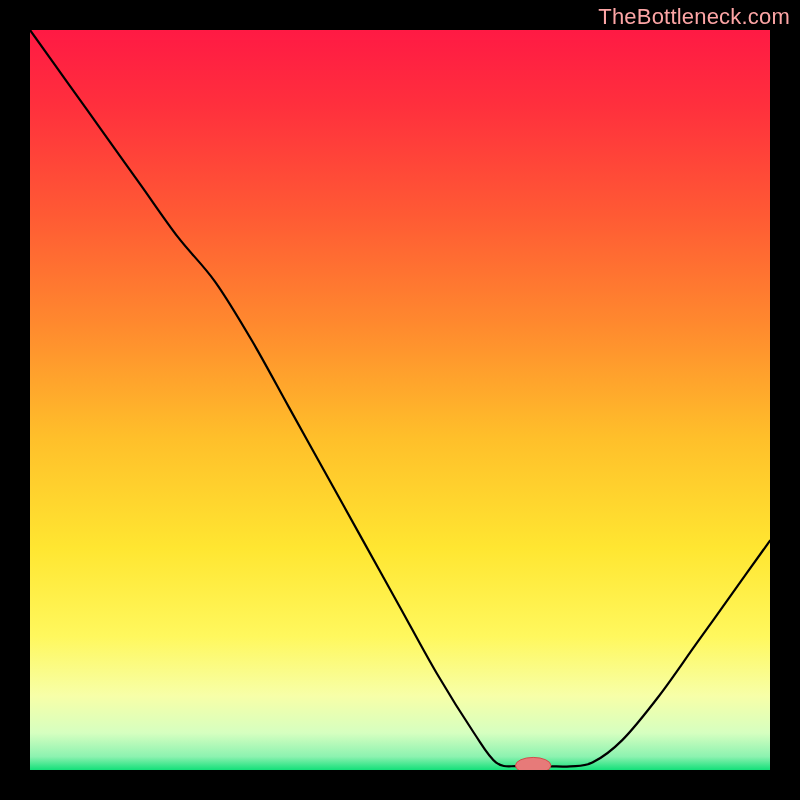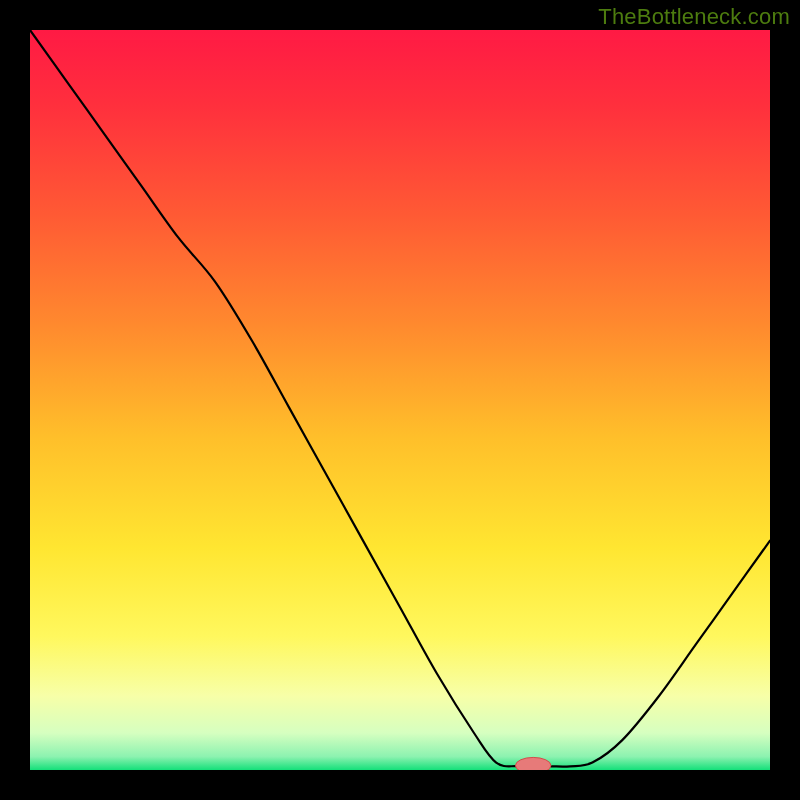--- a/index.html
+++ b/index.html
@@ -14,21 +14,21 @@
   .frame {
     position: relative;
     width: 800px;
     height: 800px;
     background: #000;
   }
   .watermark {
     position: absolute;
     top: 4px;
     right: 10px;
-    color: #4d7c0f;
+    color: #fca5a5;
     font-size: 22px;
     font-weight: 500;
     letter-spacing: 0.2px;
     z-index: 30;
     user-select: none;
   }
   
   .plot {
     position: absolute;
     left: 30px;

